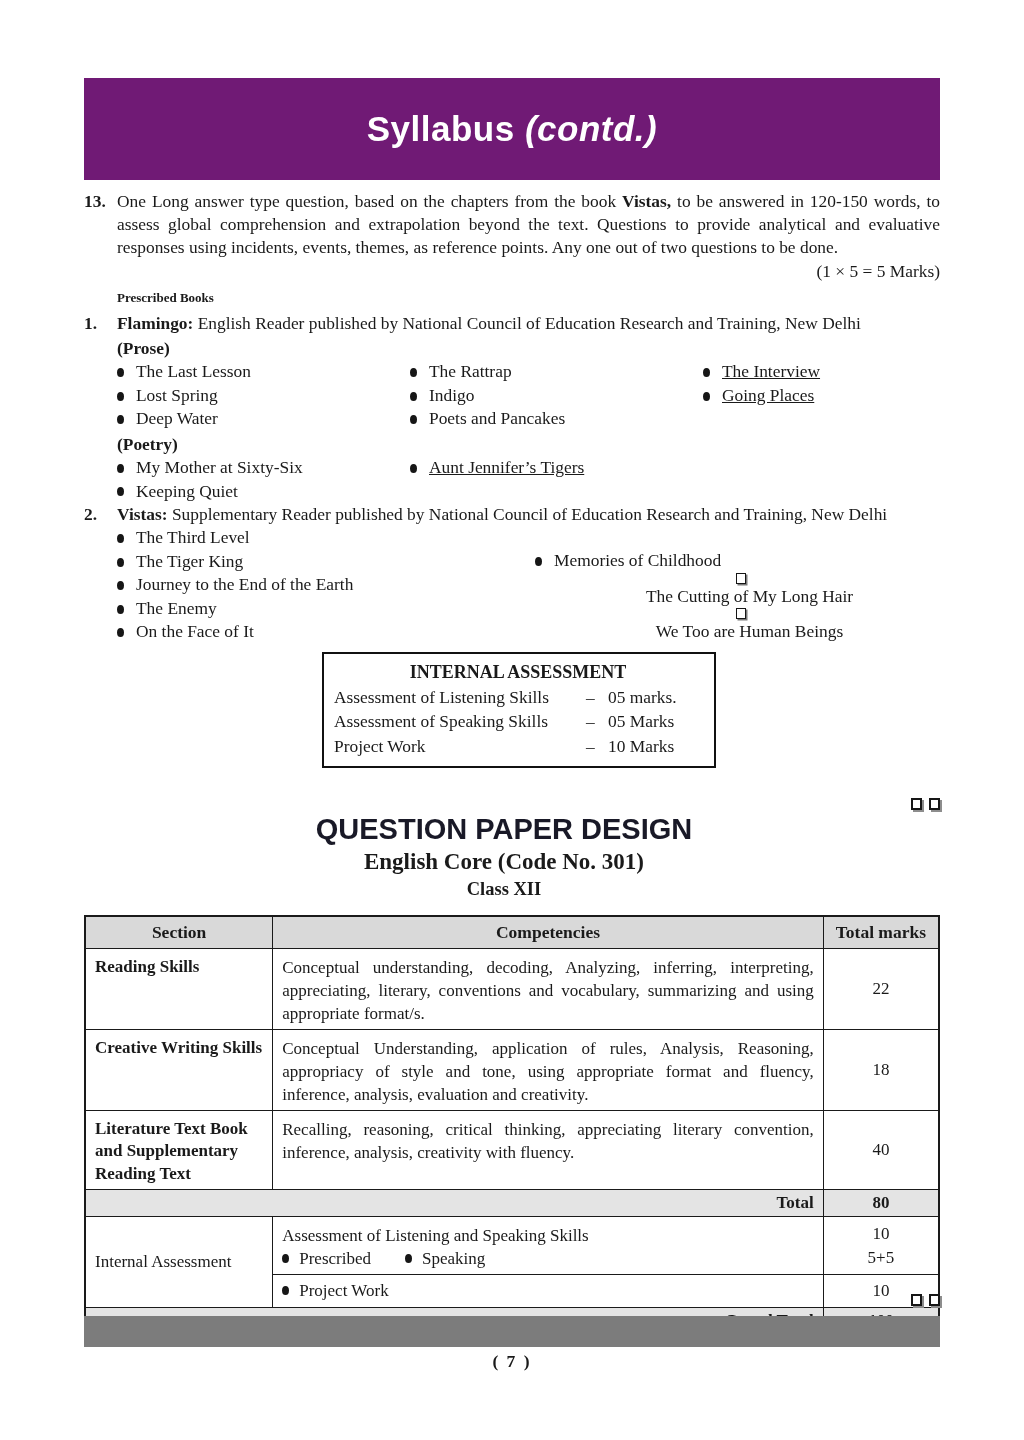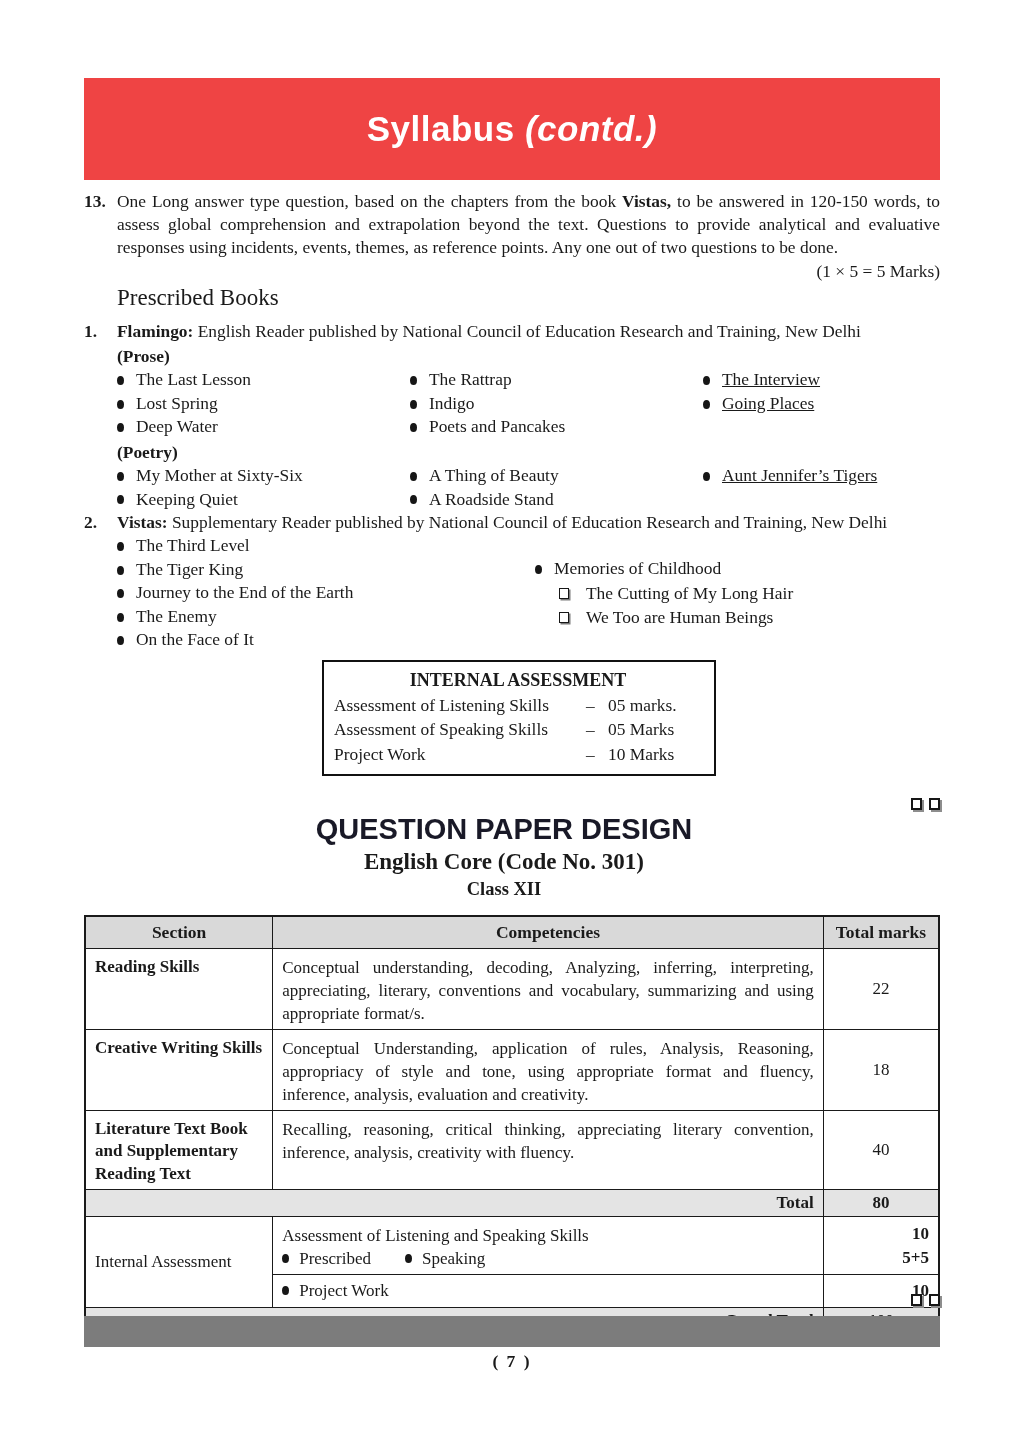--- a/index.html
+++ b/index.html
@@ -5,46 +5,46 @@
   * { margin:0; padding:0; box-sizing:border-box; }
   html,body { background:#ffffff; }
   .page {
     position:relative; width:1024px; height:1440px; margin:0 auto;
     background:#ffffff; color:#1a1a1a; overflow:hidden;
     font-family:"Liberation Serif", serif;
   }
   
   .banner {
     position:absolute; left:84px; top:78px; width:856px; height:102px;
-    background:#ef4444; display:flex; align-items:center; justify-content:center;
+    background:#701a75; display:flex; align-items:center; justify-content:center;
   }
   .banner .t {
     font-family:"Liberation Sans", sans-serif; font-weight:bold;
     font-size:35px; color:#ffffff; letter-spacing:0.5px;
   }
   .banner .t .it { font-style:italic; }
   
   .flow { position:absolute; left:84px; top:190px; width:856px; font-size:17.4px; line-height:23.2px; }
   .numitem { display:flex; }
   .numitem .num { width:33px; font-weight:bold; flex:none; }
   .numitem .body { flex:1; text-align:justify; }
   .marks { float:right; font-weight:normal; }
-  .sec-head { font-weight:normal; font-size:23px; margin:3px 0 11px 33px; }
+  .sec-head { font-weight:bold; font-size:13px; margin:3px 0 3px 33px; }
   .sub-label { font-weight:bold; margin-left:33px; margin-top:2px; }
   .cols { display:flex; margin-left:33px; }
   .cols .c1 { width:293px; flex:none; }
   .cols .c2 { width:293px; flex:none; }
   .cols .c3 { flex:1;text-decoration:underline; }
   .bl { display:flex; align-items:baseline; line-height:23.5px; }
   .dot { width:7px; height:9px; border-radius:50%; background:#161616; flex:none;
          align-self:center; margin-right:12px; margin-top:1px; }
   .vcols { display:flex; }
   .vcols .vl { width:451px; flex:none; padding-left:33px; }
   .vcols .vr { flex:1; padding-top:23px; }
-  .subitem { display:flex; align-items:center; margin-left:24px; line-height:24.5px; }
+  .subitem { display:flex; align-items:center; margin-left:24px; line-height:24.5px;flex-direction:column; }
   .sqr { width:10px; height:11px; border:1.7px solid #161616; background:#fff;
          box-shadow:1.5px 1.5px 0 #7a7a7a; flex:none; margin-right:17px; }
   
   .iabox {
     margin:8px 0 0 238px; width:394px; border:2.5px solid #111;
     padding:5px 12px 8px 10px;
   }
   .iabox .iatitle { text-align:center; font-weight:bold; font-size:18px; line-height:26px; }
   .iarow { display:flex; line-height:24.5px; font-size:17.4px; }
   .iarow .lab { width:252px; flex:none; }
@@ -72,21 +72,21 @@
   td.sec { font-weight:bold; line-height:22.5px; padding-top:7px; }
   td.comp { text-align:justify; line-height:23px; padding-top:7px; }
   td.mk { text-align:center; vertical-align:middle; }
   tr.trow td { background:#e4e4e4; height:27px; vertical-align:middle; padding:2px 9px; }
   td.tlab { text-align:right; font-weight:bold; }
   td.tval { text-align:center; font-weight:bold; }
   td.iasec { font-weight:normal; vertical-align:middle; }
   .tbul { display:flex; align-items:center; gap:10px; }
   .tbul .dot { margin:0; }
   .inlinebul { display:flex; gap:34px; }
-  td.mk2 { text-align:right; vertical-align:middle; font-weight:bold; line-height:24px; }
+  td.mk2 { text-align:center; vertical-align:middle; font-weight:normal; line-height:24px; }
   
   .footbar { position:absolute; left:84px; top:1316px; width:856px; height:31px; background:#7c7c7c; }
   .pagenum { position:absolute; left:0; top:1351px; width:1024px; text-align:center;
              font-weight:bold; font-size:17.5px; letter-spacing:2px; }
 </style>
 </head>
 <body>
 
 <div class="page">
 
@@ -162,30 +162,20 @@
     <div class="sub-label">(Poetry)</div>
     <div class="cols">
       <div class="c1">
         <div class="bl">
             <span class="dot"></span>
             <span>My Mother at Sixty-Six</span>
           </div>
         <div class="bl">
             <span class="dot"></span>
             <span>Keeping Quiet</span>
-          </div>
-      </div>
-      <div class="c2">
-        <div class="bl">
-            <span class="dot"></span>
-            <span>A Thing of Beauty</span>
-          </div>
-        <div class="bl">
-            <span class="dot"></span>
-            <span>A Roadside Stand</span>
           </div>
       </div>
       <div class="c3">
         <div class="bl">
             <span class="dot"></span>
             <span>Aunt Jennifer’s Tigers</span>
           </div>
       </div>
     </div>
 

